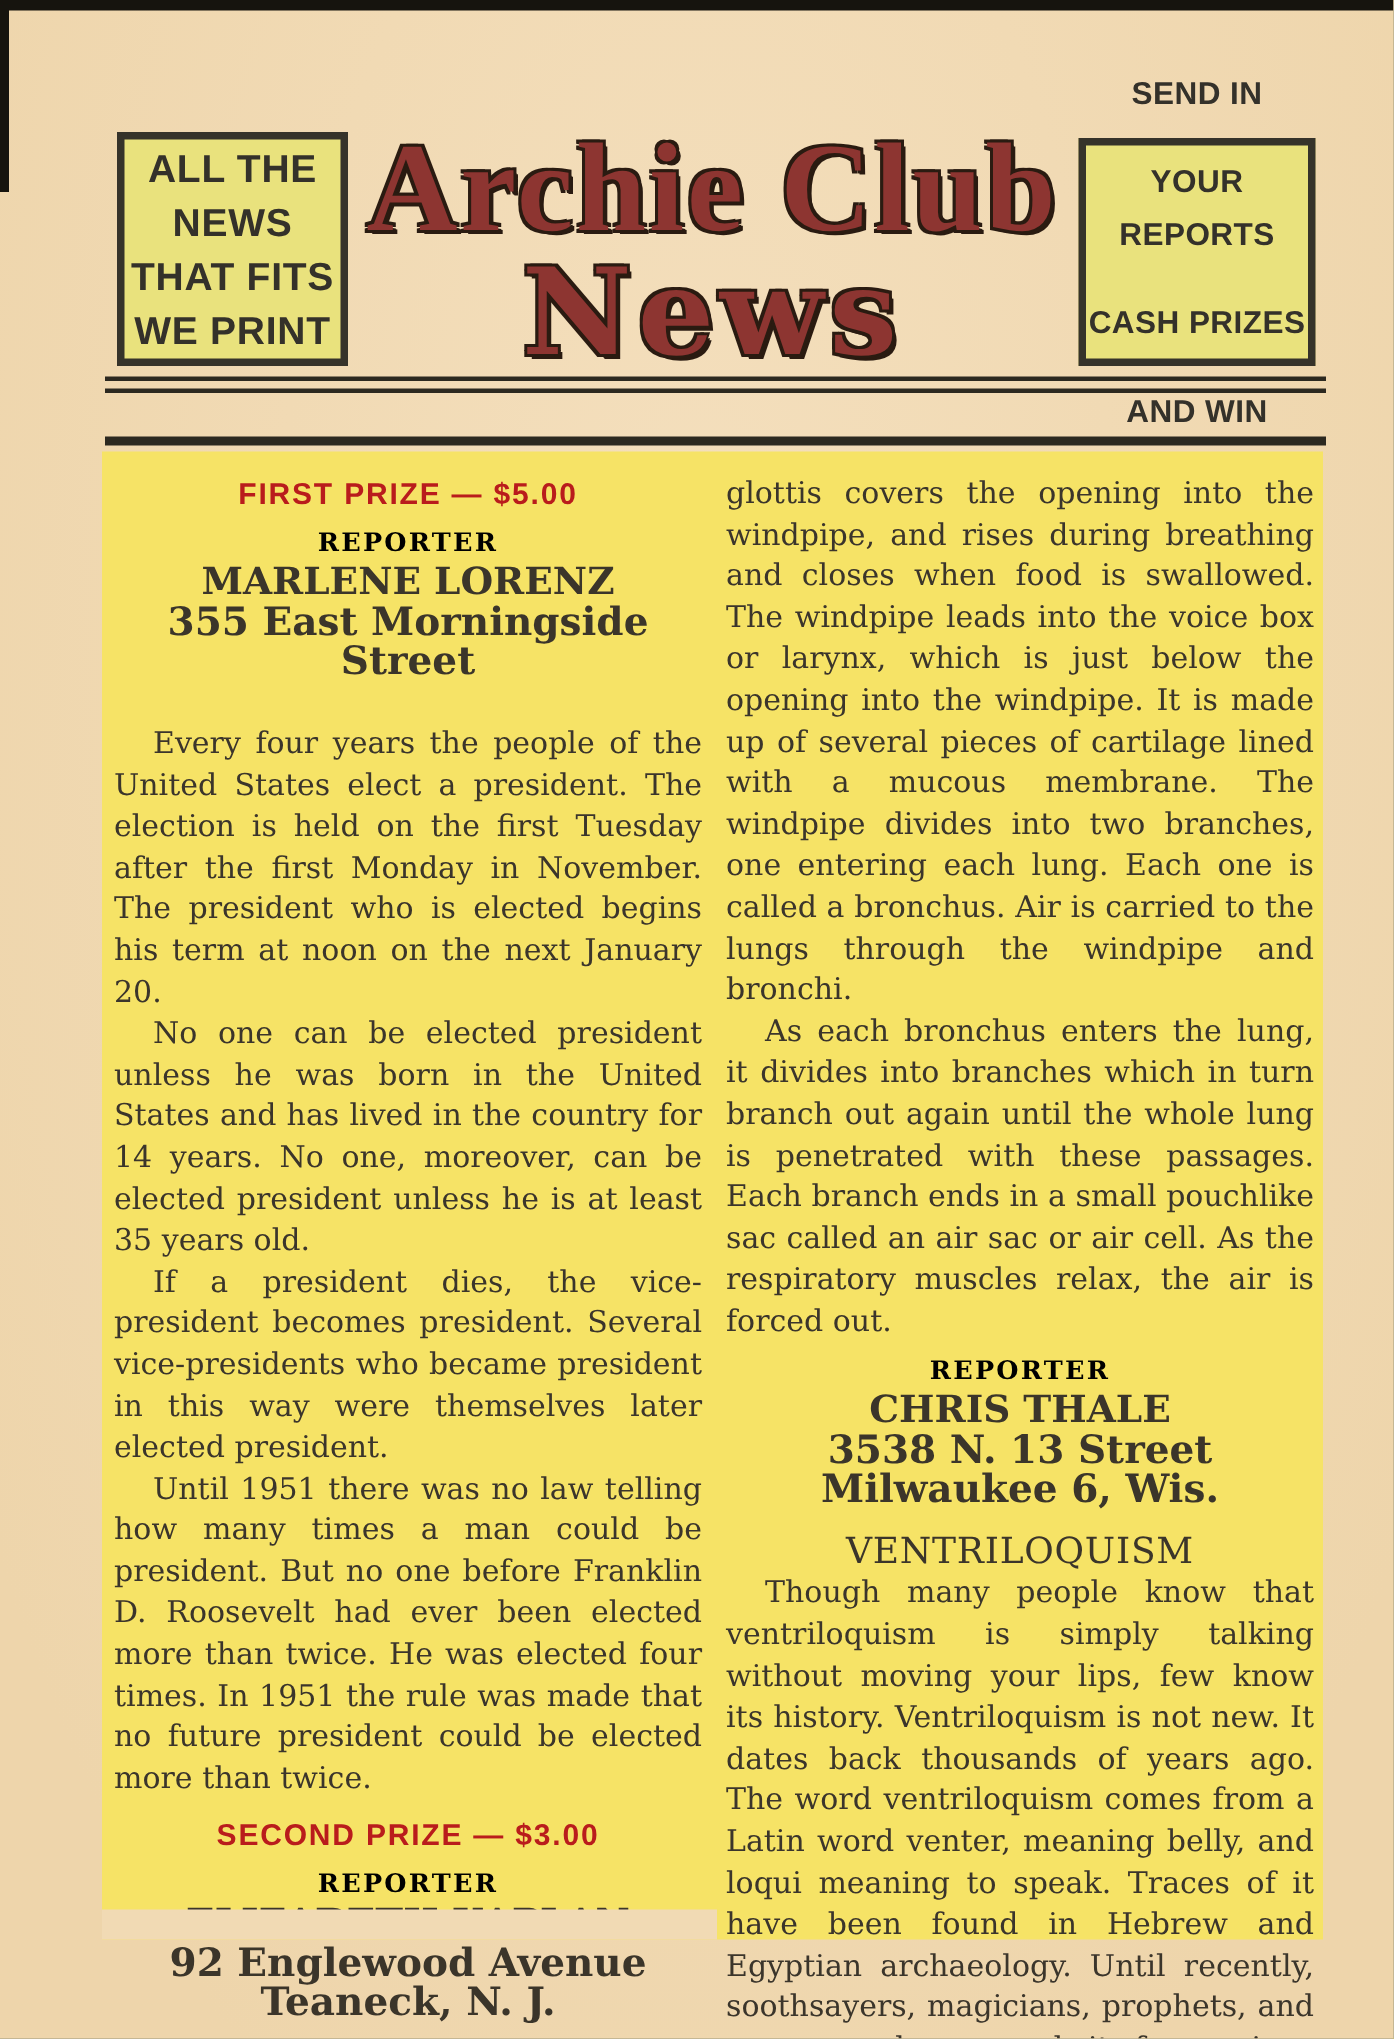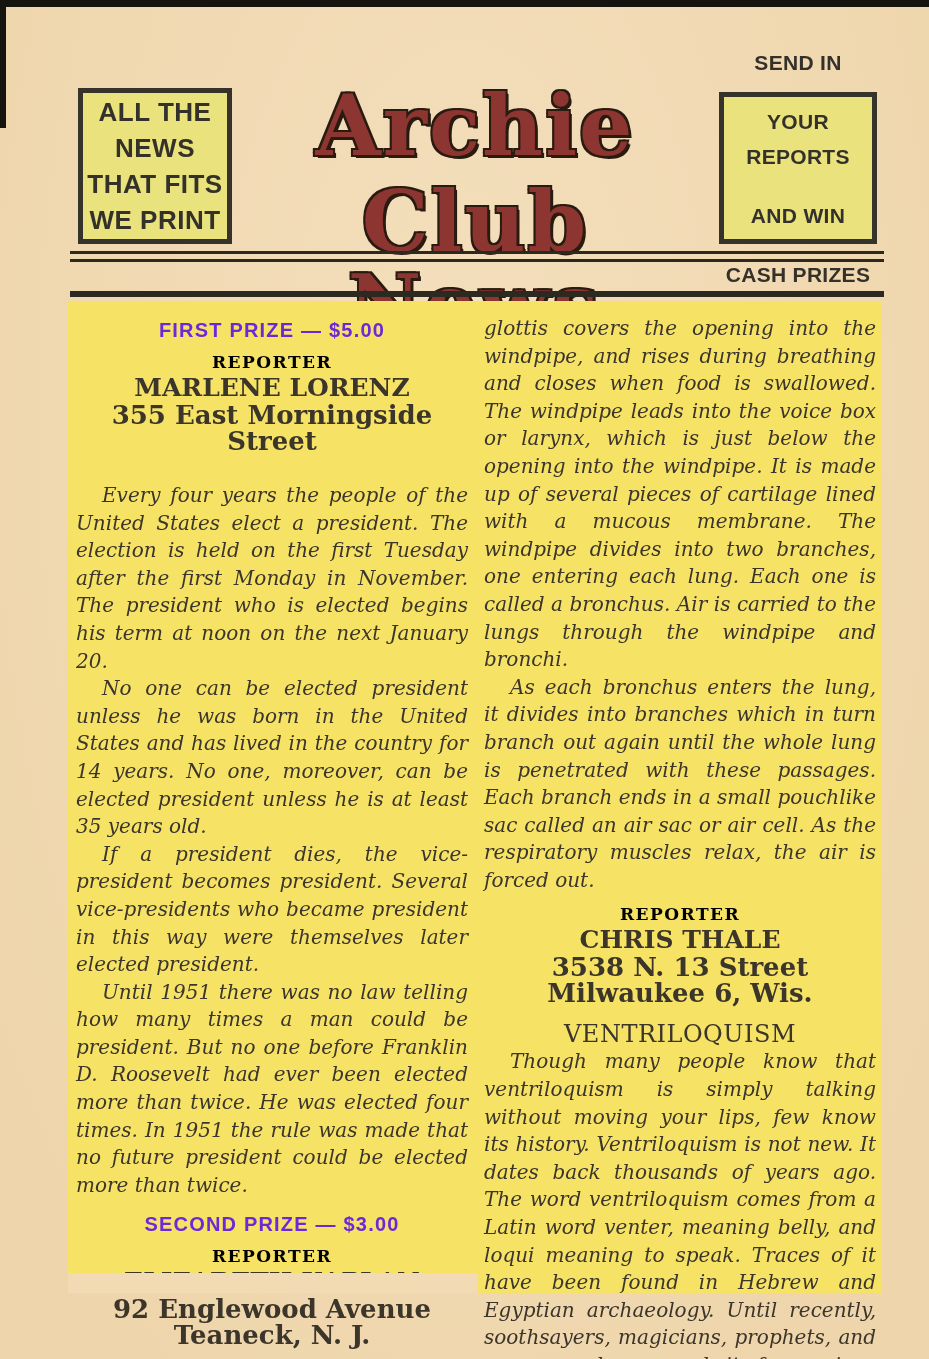--- a/index.html
+++ b/index.html
@@ -34,21 +34,21 @@
     position:absolute;left:235px;top:78px;width:480px;
     text-align:center;
     font-family:"DejaVu Serif", serif;
     font-weight:700;
     color:#8d3531;
     text-shadow:
       -2px -2px 0 #2a1b11, 2px -2px 0 #2a1b11,
       -2px 2px 0 #2a1b11, 2px 2px 0 #2a1b11,
       3px 3px 0 #2a1b11;
   }
-  .title-line1{font-size:84px;line-height:96px;letter-spacing:2px;}
+  .title-line1{font-size:84px;line-height:96px;letter-spacing:2px;font-family:Liberation Serif, serif;}
   .title-line2{font-size:80px;line-height:84px;margin-top:-8px;letter-spacing:4px;}
 
   .double-rule{
     position:absolute;left:70px;top:251px;width:814px;height:11px;
     border-top:3px solid #2c2920;border-bottom:3px solid #2c2920;
     box-sizing:border-box;
   }
   .membership{
     position:absolute;top:262px;right:81px;
     font-family:"DejaVu Serif", serif;
@@ -71,21 +71,21 @@
   .panel-notch{
     position:absolute;left:0;bottom:0;width:410px;height:20px;
     background:#f1dab4;
   }
   .col{width:392px;}
   .col.right-col{margin-left:16px;}
 
   .prize-head{
     font-family:"Liberation Sans", sans-serif;
     font-weight:700;font-size:20px;letter-spacing:1.2px;
-    text-align:center;color:#6d28d9;
+    text-align:center;color:#b91c1c;
     margin-top:14px;
   }
   .prize-head.first{margin-top:8px;}
   .reporter{
     font-weight:700;font-size:17px;letter-spacing:1.5px;
     text-align:center;margin-top:10px;color:#000000;
   }
   .rep-name{
     font-weight:700;font-size:25px;line-height:28px;
     text-align:center;margin-top:2px;color:#3b352a;
@@ -97,21 +97,20 @@
   .article-title{
     font-size:24px;letter-spacing:0.5px;
     text-align:center;color:#3b352a;
     margin-top:26px;
   }
   .body-para{
     font-size:20px;line-height:27.6px;
     text-align:justify;
     margin:0;color:#3b352b;
     text-indent:26px;
-    font-style:italic;
   }
   .body-para.lead{margin-top:28px;}
   .body-para.no-indent{text-indent:0;}
   .gap-sm{height:4px;}
 </style>
 </head>
 <body>
 
 <div class="page">
   <div class="edge-top"></div>
@@ -125,22 +124,22 @@
   </div>
 
   <div class="masthead-title">
     <div class="title-line1">Archie Club</div>
     <div class="title-line2">News</div>
   </div>
 
   <div class="slogan-box right">
     <div>SEND IN</div>
     <div>YOUR REPORTS</div>
+    <div>CASH PRIZES</div>
     <div>AND WIN</div>
-    <div>CASH PRIZES</div>
   </div>
 
   <div class="double-rule"></div>
   <div class="thick-rule"></div>
 
   <main class="panel">
 
     <section class="col left-col">
       <div class="prize-head first">FIRST PRIZE — $5.00</div>
       <div class="reporter">REPORTER</div>

